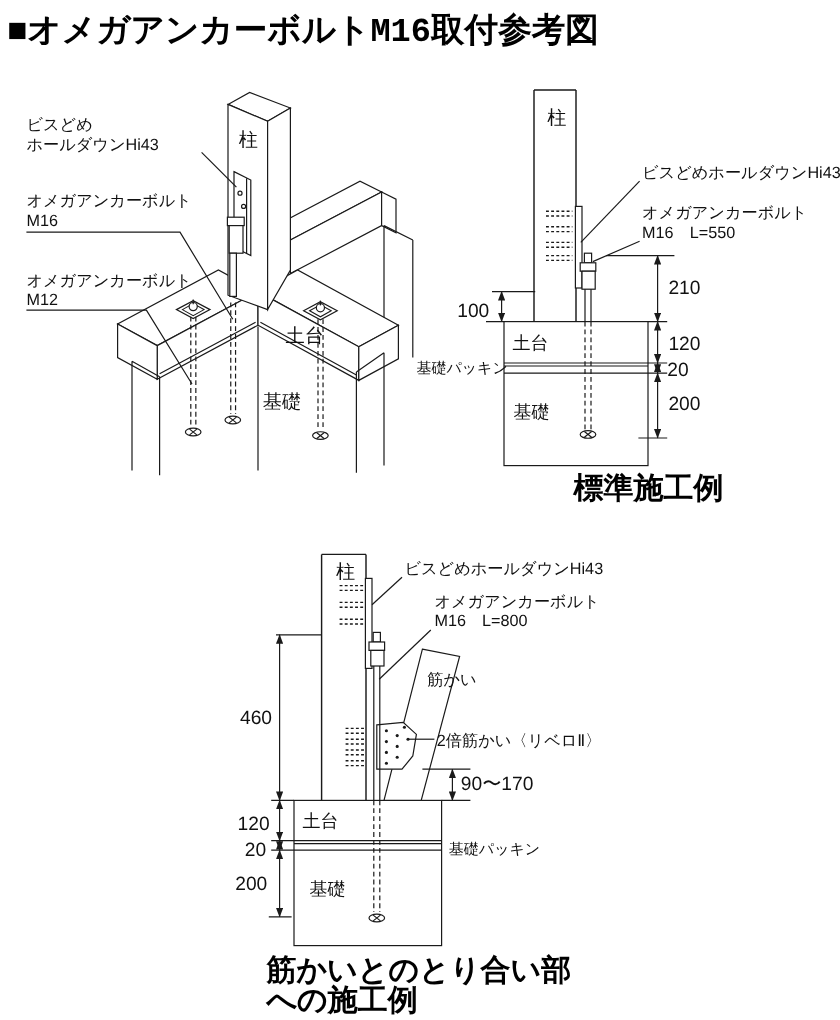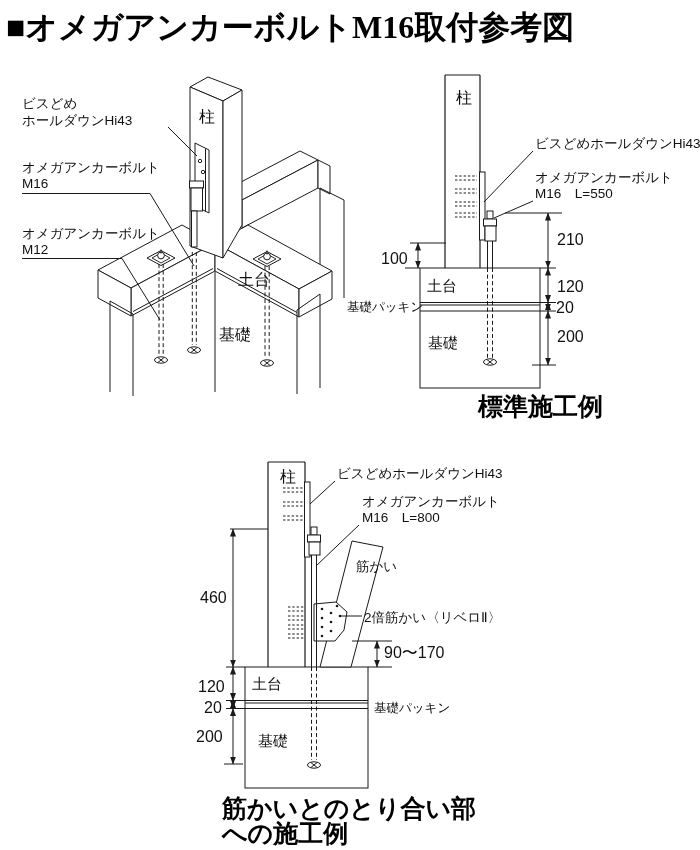--- a/index.html
+++ b/index.html
@@ -1,19 +1,19 @@
 <!DOCTYPE html>
 <html><head>
 <meta charset="utf-8">
 <style>
   html,body{margin:0;padding:0;background:#fff;}
   .page{position:relative;width:700px;height:850px;background:#fff;overflow:hidden;
         font-family:"Liberation Sans",sans-serif;}
-  .title{position:absolute;left:6px;top:6px;font-size:32px;font-weight:700;color:#000;
-         font-family:Liberation Serif, serif;white-space:nowrap;}
+  .title{position:absolute;left:6px;top:6px;font-size:28px;font-weight:700;color:#000;
+         font-family:Liberation Mono, monospace;white-space:nowrap;}
   svg{position:absolute;left:0;top:0;}
   svg text{font-family:"Liberation Sans",sans-serif;fill:#111;}
   .ln{stroke:#1a1a1a;stroke-width:1;fill:none;}
   .ln2{stroke:#1a1a1a;stroke-width:1.2;fill:none;}
   .wf{fill:#fff;stroke:#1a1a1a;stroke-width:1;}
   .dsh{stroke:#1a1a1a;stroke-width:1;fill:none;stroke-dasharray:4 2.6;}
   .scr{stroke:#1a1a1a;stroke-width:1.2;fill:none;stroke-dasharray:2.4 1.9;}
   .t13{font-size:13.5px;}
   .t12{font-size:12.5px;}
   .t15{font-size:15px;}

